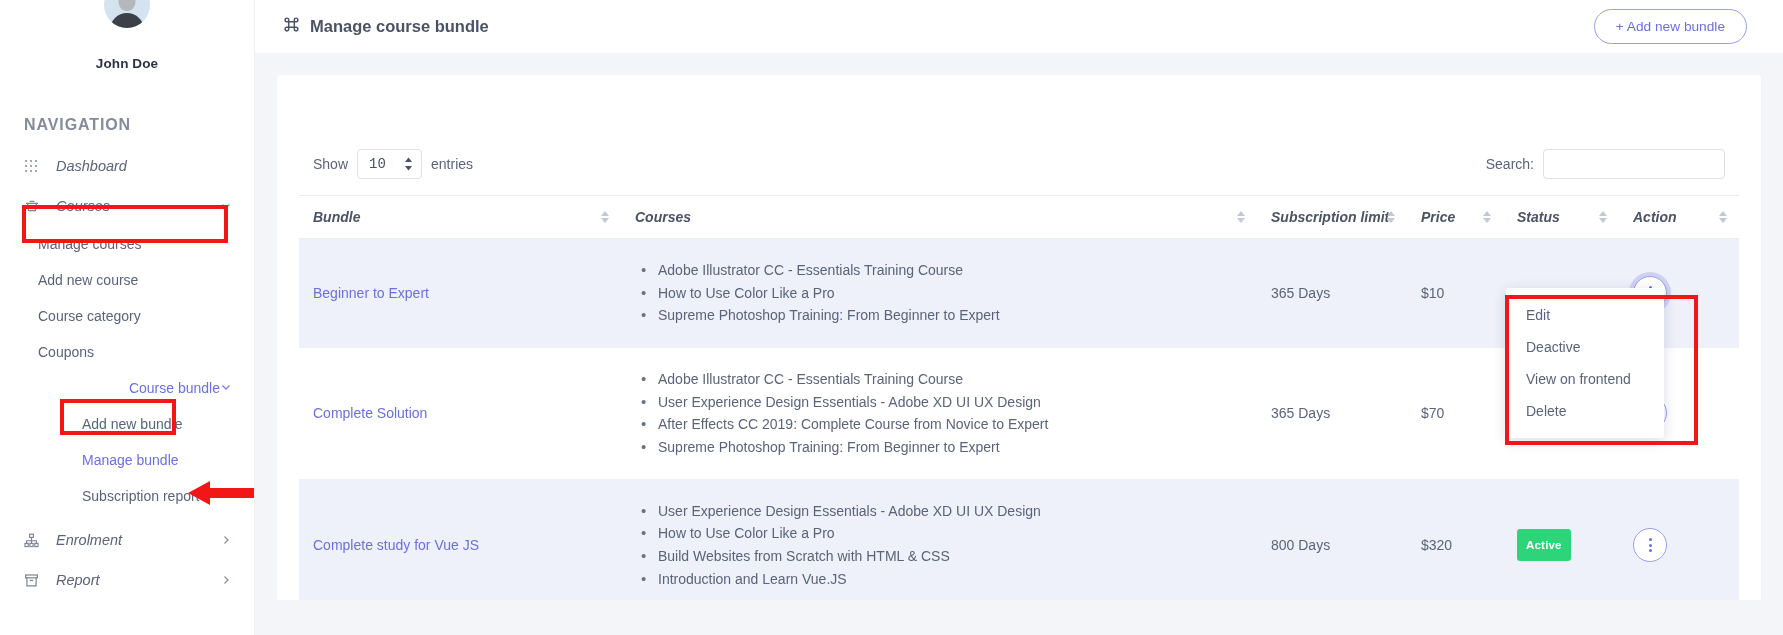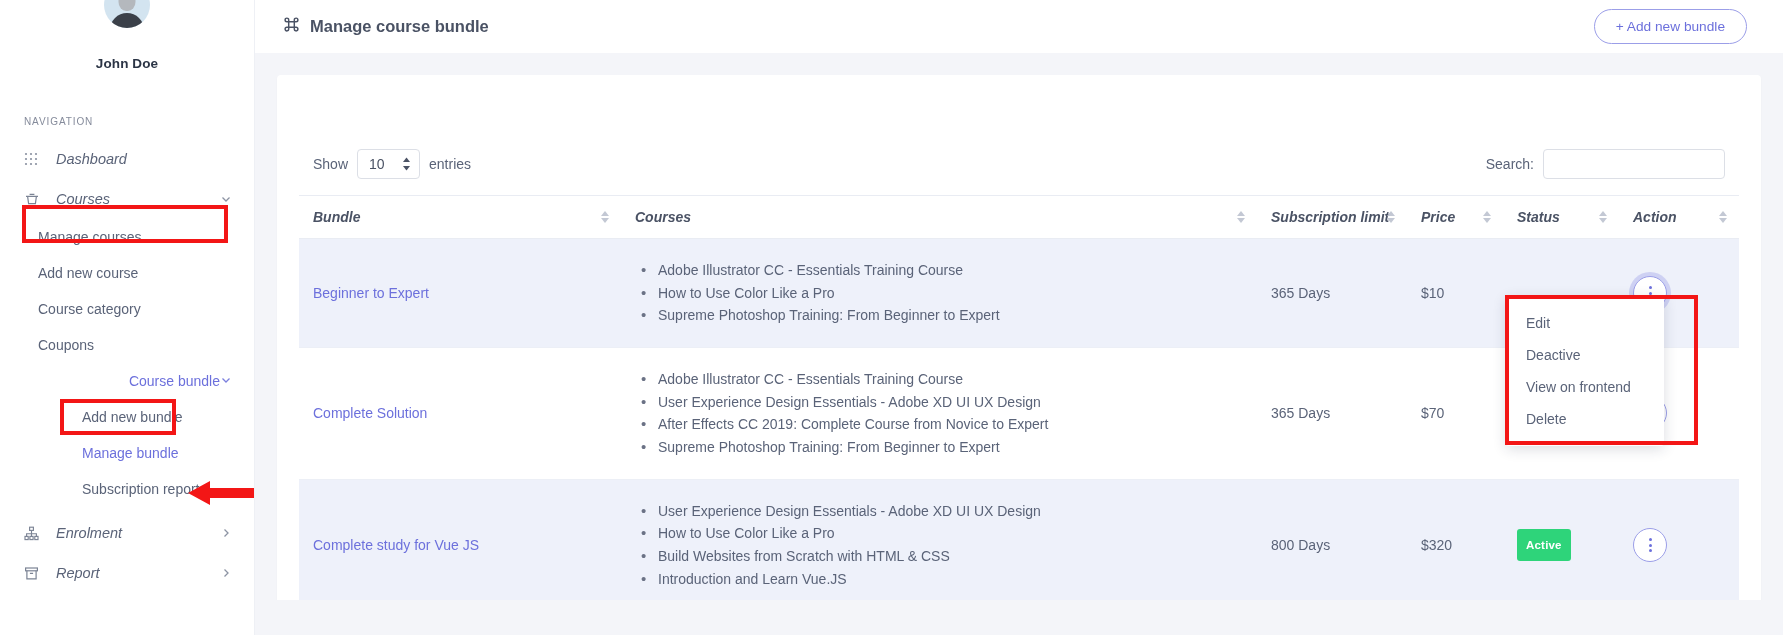--- a/index.html
+++ b/index.html
@@ -43,22 +43,22 @@
     width: 34px; height: 24px; border-radius: 17px 17px 0 0;
     background: #3b4049;
   }
   .profile-name {
     position: absolute; top: 56px; width: 100%; text-align: center;
     font-size: 13.5px; font-weight: bold; color: #2b3445;
     letter-spacing: .1px;
   }
   .nav-label {
     padding: 38px 0 12px 24px;
-    font-size: 10px; letter-spacing: .9px; color: #858b9b;
-    font-weight: normal;
+    font-size: 16px; letter-spacing: .9px; color: #858b9b;
+    font-weight: bold;
   }
   .nav-item {
     display: flex; align-items: center;
     height: 40px; padding: 0 22px 0 24px;
     font-size: 14.5px; color: #5a6378;
     cursor: pointer; position: relative; font-style: italic;
   }
   .nav-item .ic {
     width: 22px; flex: 0 0 22px; display: flex; align-items: center;
     justify-content: flex-start; color: #7b8394;
@@ -106,21 +106,21 @@
     padding: 8px 14px 16px 14px;
   }
   .show-entries, .search-wrap {
     display: flex; align-items: center; gap: 9px;
     font-size: 14px; color: #5a6378; margin-top: 40px;
   }
   .len-select {
     appearance: none; -webkit-appearance: none;
     border: 1px solid #dcdfe6; border-radius: 4px;
     padding: 6px 26px 6px 11px; font-size: 14px; color: #4a5264;
-    background: #fff; font-family: Liberation Sans, sans-serif; cursor: pointer;
+    background: #fff; font-family: Liberation Mono, monospace; cursor: pointer;
   }
   .len-wrap { position: relative; display: inline-flex; align-items: center; }
   .len-arrows {
     position: absolute; right: 9px; top: 50%; transform: translateY(-50%);
     pointer-events: none; color: #4a5264; line-height: 0;
   }
   .search-input {
     border: 1px solid #dcdfe6; border-radius: 4px;
     width: 182px; height: 30px; padding: 0 9px;
     font-size: 14px; font-family: inherit; color: #4a5264; outline: none;
@@ -494,21 +494,21 @@
                     <b></b>
                   </span>
               </span>
             </td>
           </tr>
 
         </tbody>
       </table>
     </div>
 
-    <div class="dropdown" style="left:1251px; top:296px;">
+    <div class="dropdown" style="left:1251px; top:288px;">
       <div class="dd-item">Edit</div>
       <div class="dd-item">Deactive</div>
       <div class="dd-item">View on frontend</div>
       <div class="dd-item">Delete</div>
     </div>
 
     <div class="hl-box" style="left:1250px; top:295px; width:193px; height:150px;"></div>
 
   </section>
 </div>

